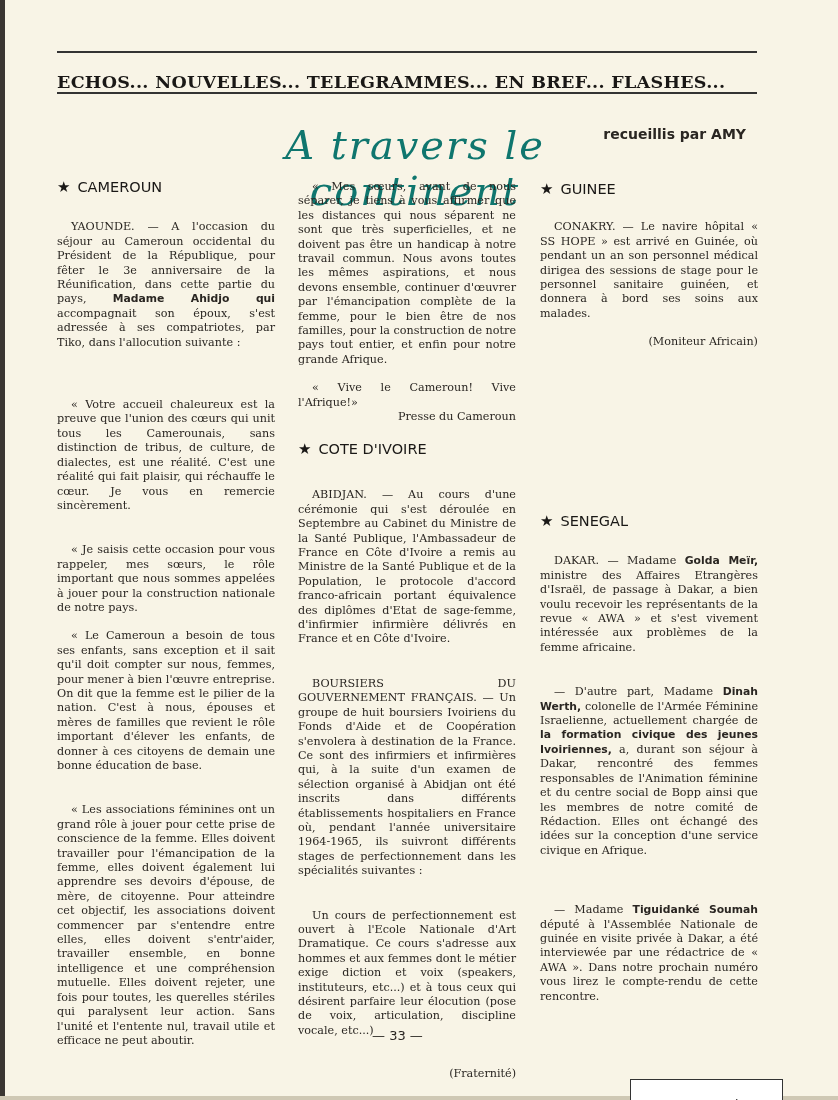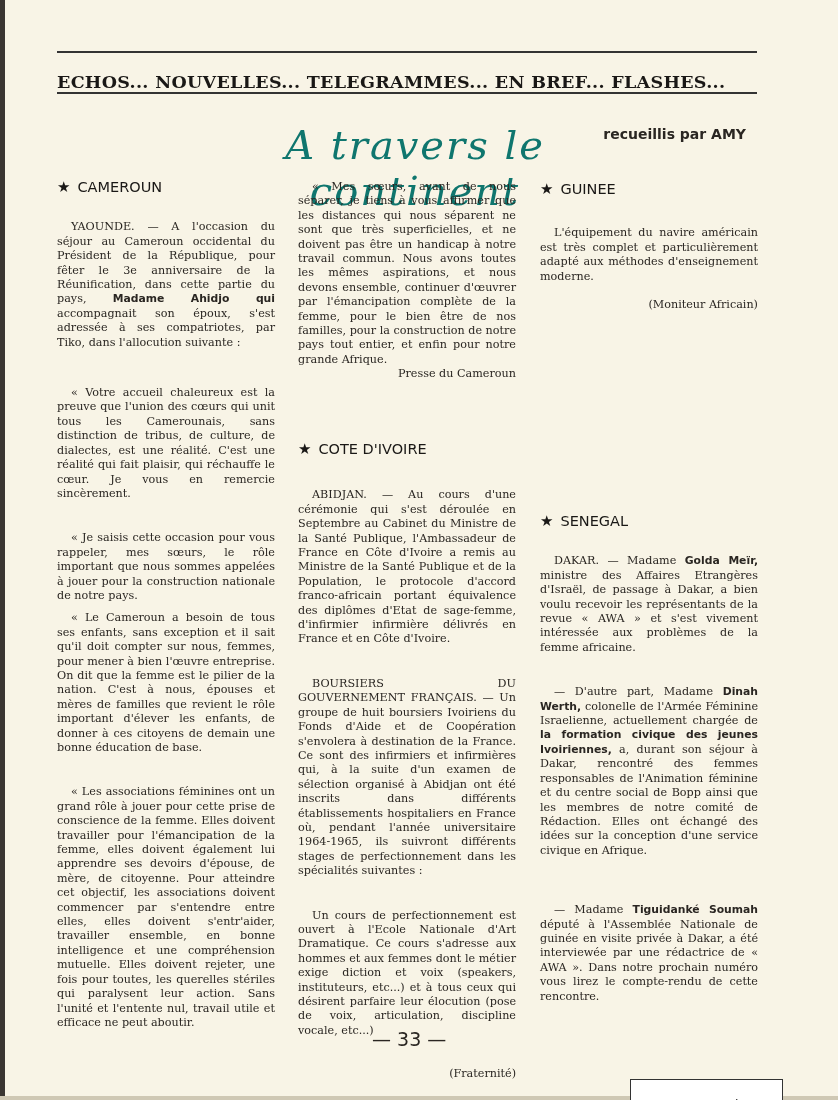--- a/index.html
+++ b/index.html
@@ -30,21 +30,21 @@
   .col p { margin:0; text-indent:14px; hyphens:auto; }
   .sec-head {
     font-family:"DejaVu Sans", sans-serif; font-size:14.5px; font-weight:normal; color:#1a1816;
     display:flex; align-items:center; gap:7px; margin:0;
   }
   .star { font-size:15px; }
   .b { font-family:"DejaVu Sans", sans-serif; font-weight:bold; font-size:10.8px; }
   .src { text-align:right; margin:0; }
   .pagenum {
     position:absolute; left:372px; top:1028px;
-    font-family:"DejaVu Sans", sans-serif; font-size:19px; color:#2a2622;text-align:right;
+    font-family:"DejaVu Sans", sans-serif; font-size:13px; color:#2a2622;text-align:right;
   }
   .watermark {
     position:absolute; left:630px; top:1079px; padding:16px 3px;
     border:1px solid #333; background:#fff;
     font-family:"DejaVu Sans", sans-serif; font-size:12.5px; color:#222; line-height:17px;
   }
 </style>
 </head>
 <body>
 
@@ -57,48 +57,49 @@
 
 <div class="credit">recueillis par AMY</div>
 <div class="title">A travers le continent</div>
 
 <div class="col" style="left:57px;top:180px;">
   <h3 class="sec-head">
     <span class="star">★</span>
     <span>CAMEROUN</span>
   </h3>
   <p style="margin-top:26px;"><span>YAOUNDE. — A l'occasion du séjour au Cameroun occidental du Président de la République, pour fêter le 3e anniversaire de la Réunification, dans cette partie du pays, </span><span class="b">Madame Ahidjo qui</span><span> accompagnait son époux, s'est adressée à ses compatriotes, par Tiko, dans l'allocution suivante :</span></p>
-  <p style="margin-top:36px;">« Votre accueil chaleureux est la preuve que l'union des cœurs qui unit tous les Camerounais, sans distinction de tribus, de culture, de dialectes, est une réalité. C'est une réalité qui fait plaisir, qui réchauffe le cœur. Je vous en remercie sincèrement.</p>
+  <p style="margin-top:48px;">« Votre accueil chaleureux est la preuve que l'union des cœurs qui unit tous les Camerounais, sans distinction de tribus, de culture, de dialectes, est une réalité. C'est une réalité qui fait plaisir, qui réchauffe le cœur. Je vous en remercie sincèrement.</p>
   <p style="margin-top:30px;">« Je saisis cette occasion pour vous rappeler, mes sœurs, le rôle important que nous sommes appelées à jouer pour la construction nationale de notre pays.</p>
-  <p style="margin-top:8px;">« Le Cameroun a besoin de tous ses enfants, sans exception et il sait qu'il doit compter sur nous, femmes, pour mener à bien l'œuvre entreprise. On dit que la femme est le pilier de la nation. C'est à nous, épouses et mères de familles que revient le rôle important d'élever les enfants, de donner à ces citoyens de demain une bonne éducation de base.</p>
+  <p style="margin-top:14px;">« Le Cameroun a besoin de tous ses enfants, sans exception et il sait qu'il doit compter sur nous, femmes, pour mener à bien l'œuvre entreprise. On dit que la femme est le pilier de la nation. C'est à nous, épouses et mères de familles que revient le rôle important d'élever les enfants, de donner à ces citoyens de demain une bonne éducation de base.</p>
   <p style="margin-top:30px;">« Les associations féminines ont un grand rôle à jouer pour cette prise de conscience de la femme. Elles doivent travailler pour l'émancipation de la femme, elles doivent également lui apprendre ses devoirs d'épouse, de mère, de citoyenne. Pour atteindre cet objectif, les associations doivent commencer par s'entendre entre elles, elles doivent s'entr'aider, travailler ensemble, en bonne intelligence et une compréhension mutuelle. Elles doivent rejeter, une fois pour toutes, les querelles stériles qui paralysent leur action. Sans l'unité et l'entente nul, travail utile et efficace ne peut aboutir.</p>
 </div>
 
 <div class="col" style="left:298px;top:180px;">
   <p>« Mes sœurs, avant de nous séparer, je tiens à vous affirmer que les distances qui nous séparent ne sont que très superficielles, et ne doivent pas être un handicap à notre travail commun. Nous avons toutes les mêmes aspirations, et nous devons ensemble, continuer d'œuvrer par l'émancipation complète de la femme, pour le bien être de nos familles, pour la construction de notre pays tout entier, et enfin pour notre grande Afrique.</p>
+  <p style="margin-top:14px;">« Vive le Cameroun! Vive l'Afrique!»</p>
   <p class="src">Presse du Cameroun</p>
 </div>
 
 <div class="col" style="left:298px;top:442px;">
   <h3 class="sec-head">
     <span class="star">★</span>
     <span>COTE D'IVOIRE</span>
   </h3>
   <p style="margin-top:32px;">ABIDJAN. — Au cours d'une cérémonie qui s'est déroulée en Septembre au Cabinet du Ministre de la Santé Publique, l'Ambassadeur de France en Côte d'Ivoire a remis au Ministre de la Santé Publique et de la Population, le protocole d'accord franco-africain portant équivalence des diplômes d'Etat de sage-femme, d'infirmier infirmière délivrés en France et en Côte d'Ivoire.</p>
   <p style="margin-top:30px;">BOURSIERS DU GOUVERNEMENT FRANÇAIS. — Un groupe de huit boursiers Ivoiriens du Fonds d'Aide et de Coopération s'envolera à destination de la France. Ce sont des infirmiers et infirmières qui, à la suite d'un examen de sélection organisé à Abidjan ont été inscrits dans différents établissements hospitaliers en France où, pendant l'année universitaire 1964-1965, ils suivront différents stages de perfectionnement dans les spécialités suivantes :</p>
   <p style="margin-top:30px;">Un cours de perfectionnement est ouvert à l'Ecole Nationale d'Art Dramatique. Ce cours s'adresse aux hommes et aux femmes dont le métier exige diction et voix (speakers, instituteurs, etc...) et à tous ceux qui désirent parfaire leur élocution (pose de voix, articulation, discipline vocale, etc...)</p>
   <p class="src" style="margin-top:29px;">(Fraternité)</p>
 </div>
 
 <div class="col" style="left:540px;top:182px;">
   <h3 class="sec-head">
     <span class="star">★</span>
     <span>GUINEE</span>
   </h3>
-  <p style="margin-top:30px;">L'équipement du navire américain est très complet et particulièrement adapté aux méthodes d'enseignement moderne.</p>
+  <p style="margin-top:24px;">CONAKRY. — Le navire hôpital « SS HOPE » est arrivé en Guinée, où pendant un an son personnel médical dirigea des sessions de stage pour le personnel sanitaire guinéen, et donnera à bord ses soins aux malades.</p>
   <p class="src" style="margin-top:14px;">(Moniteur Africain)</p>
 </div>
 
 <div class="col" style="left:540px;top:514px;">
   <h3 class="sec-head">
     <span class="star">★</span>
     <span>SENEGAL</span>
   </h3>
   <p style="margin-top:26px;"><span>DAKAR. — Madame </span><span class="b">Golda Meïr,</span><span> ministre des Affaires Etrangères d'Israël, de passage à Dakar, a bien voulu recevoir les représentants de la revue « AWA » et s'est vivement intéressée aux problèmes de la femme africaine.</span></p>
   <p style="margin-top:30px;"><span>— D'autre part, Madame </span><span class="b">Dinah Werth,</span><span> colonelle de l'Armée Féminine Israelienne, actuellement chargée de </span><span class="b">la formation civique des jeunes Ivoiriennes,</span><span> a, durant son séjour à Dakar, rencontré des femmes responsables de l'Animation féminine et du centre social de Bopp ainsi que les membres de notre comité de Rédaction. Elles ont échangé des idées sur la conception d'une service civique en Afrique.</span></p>

